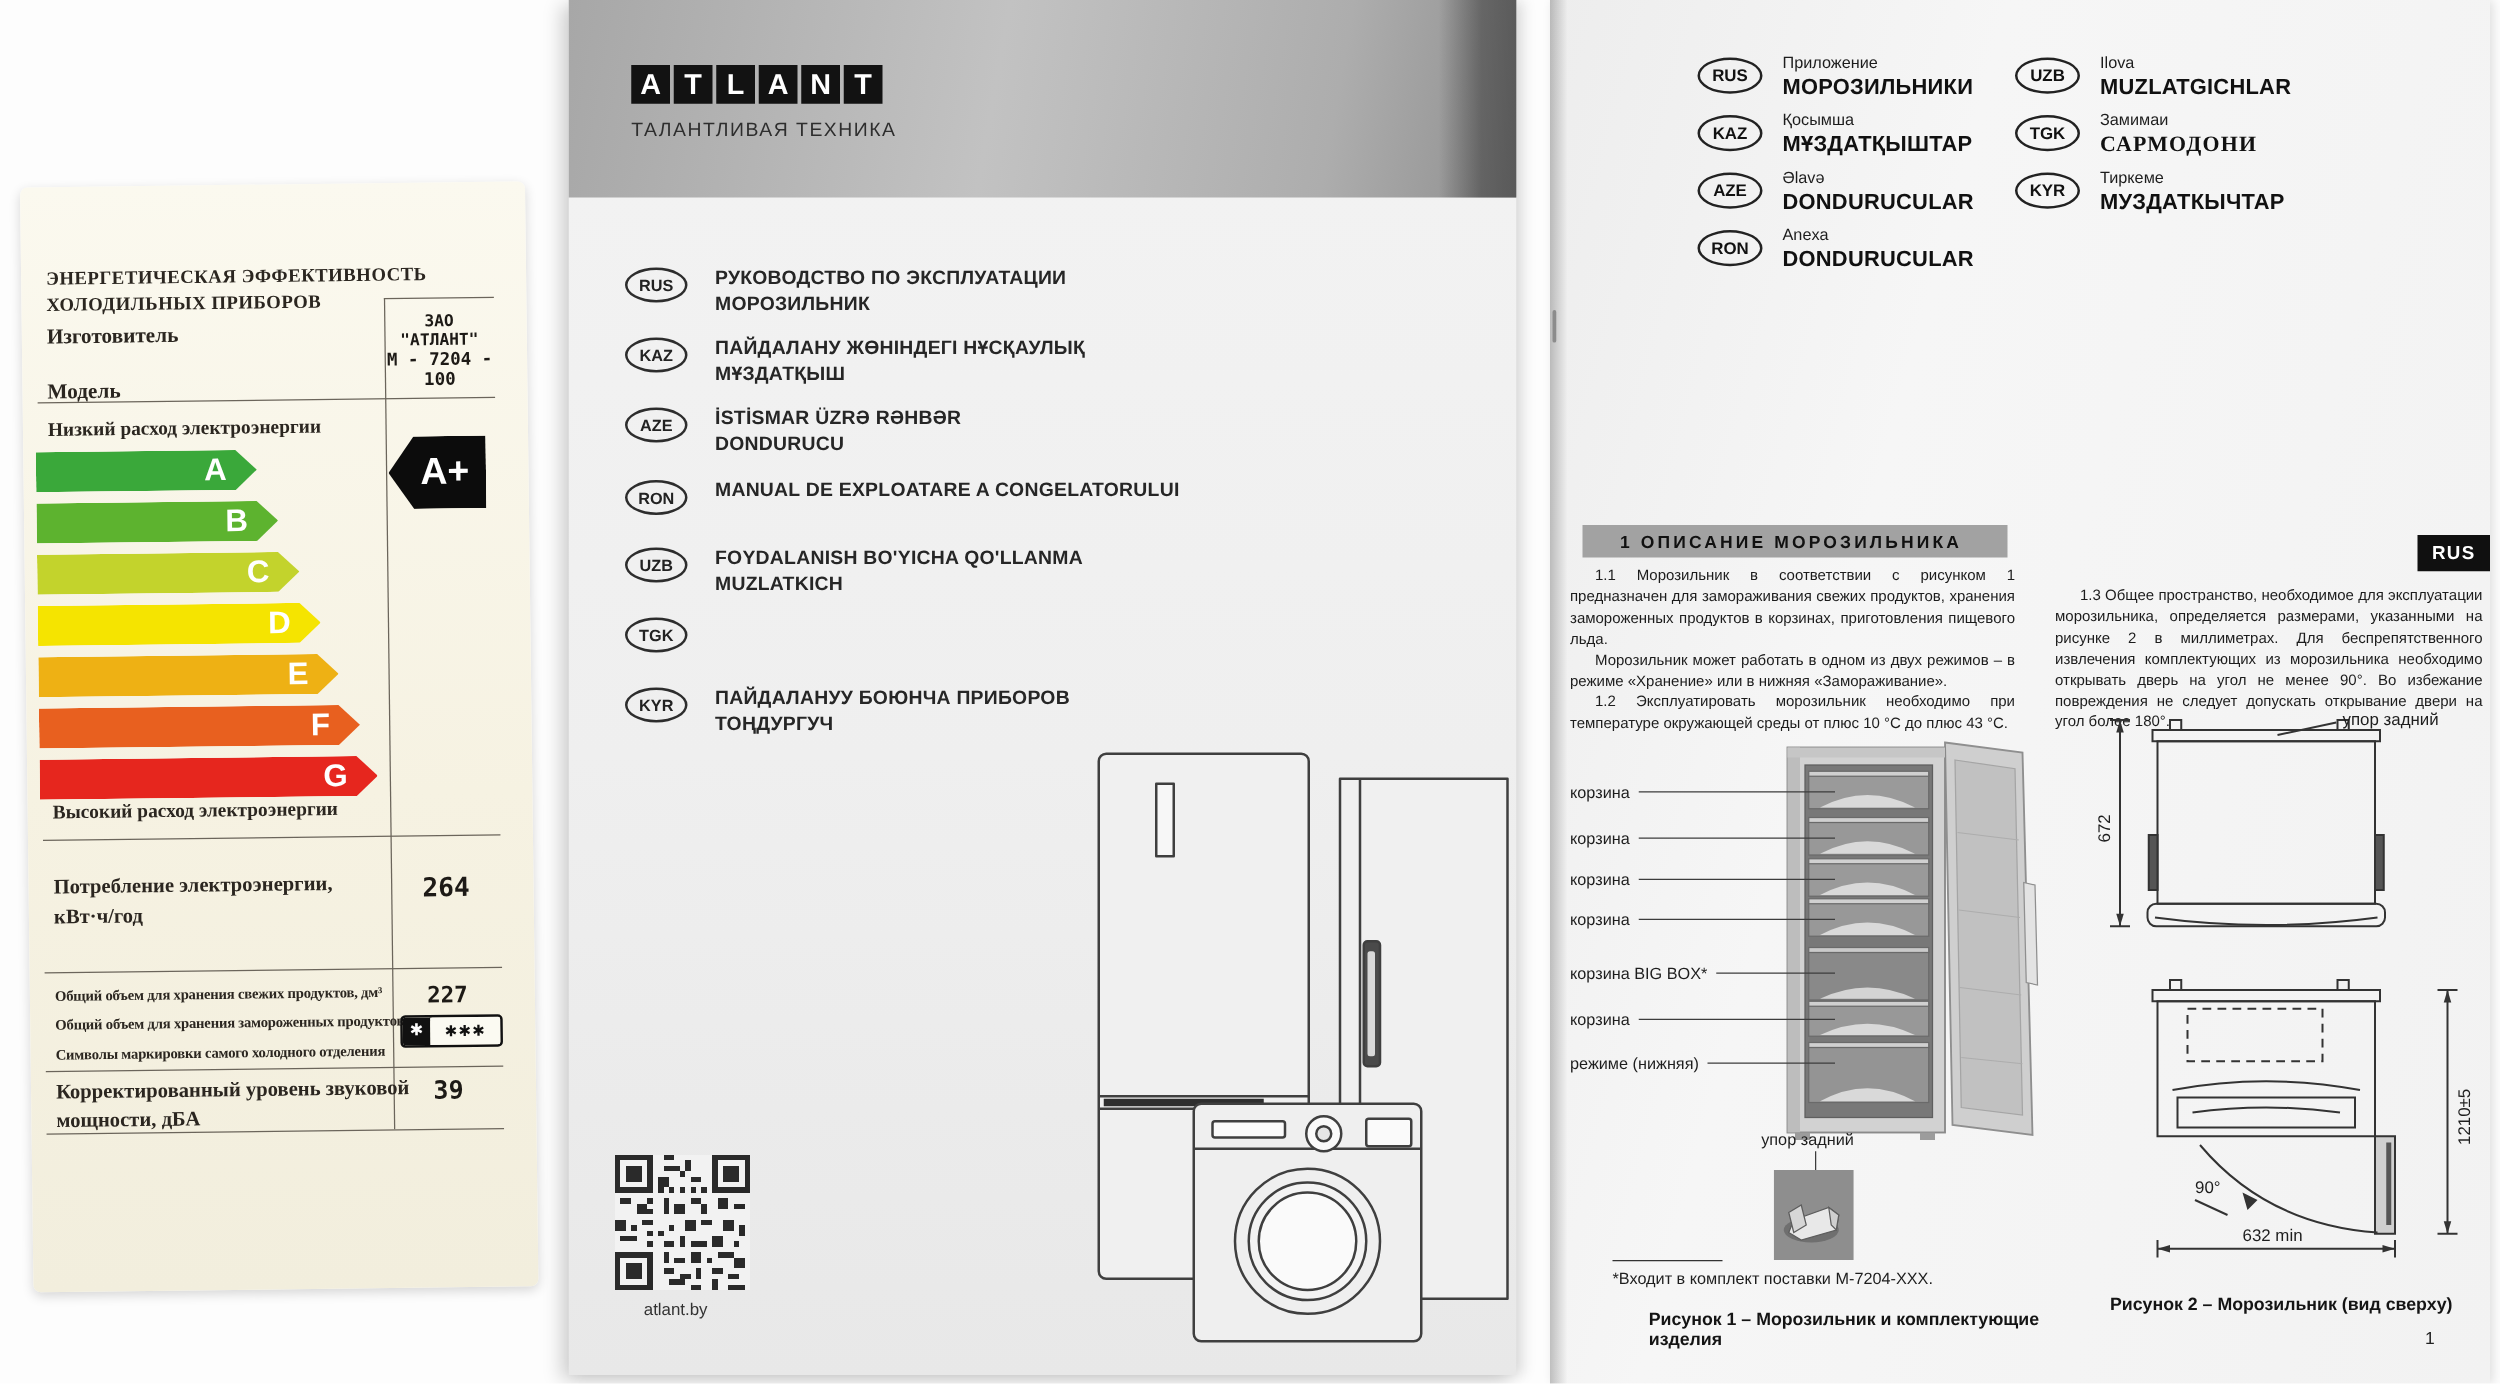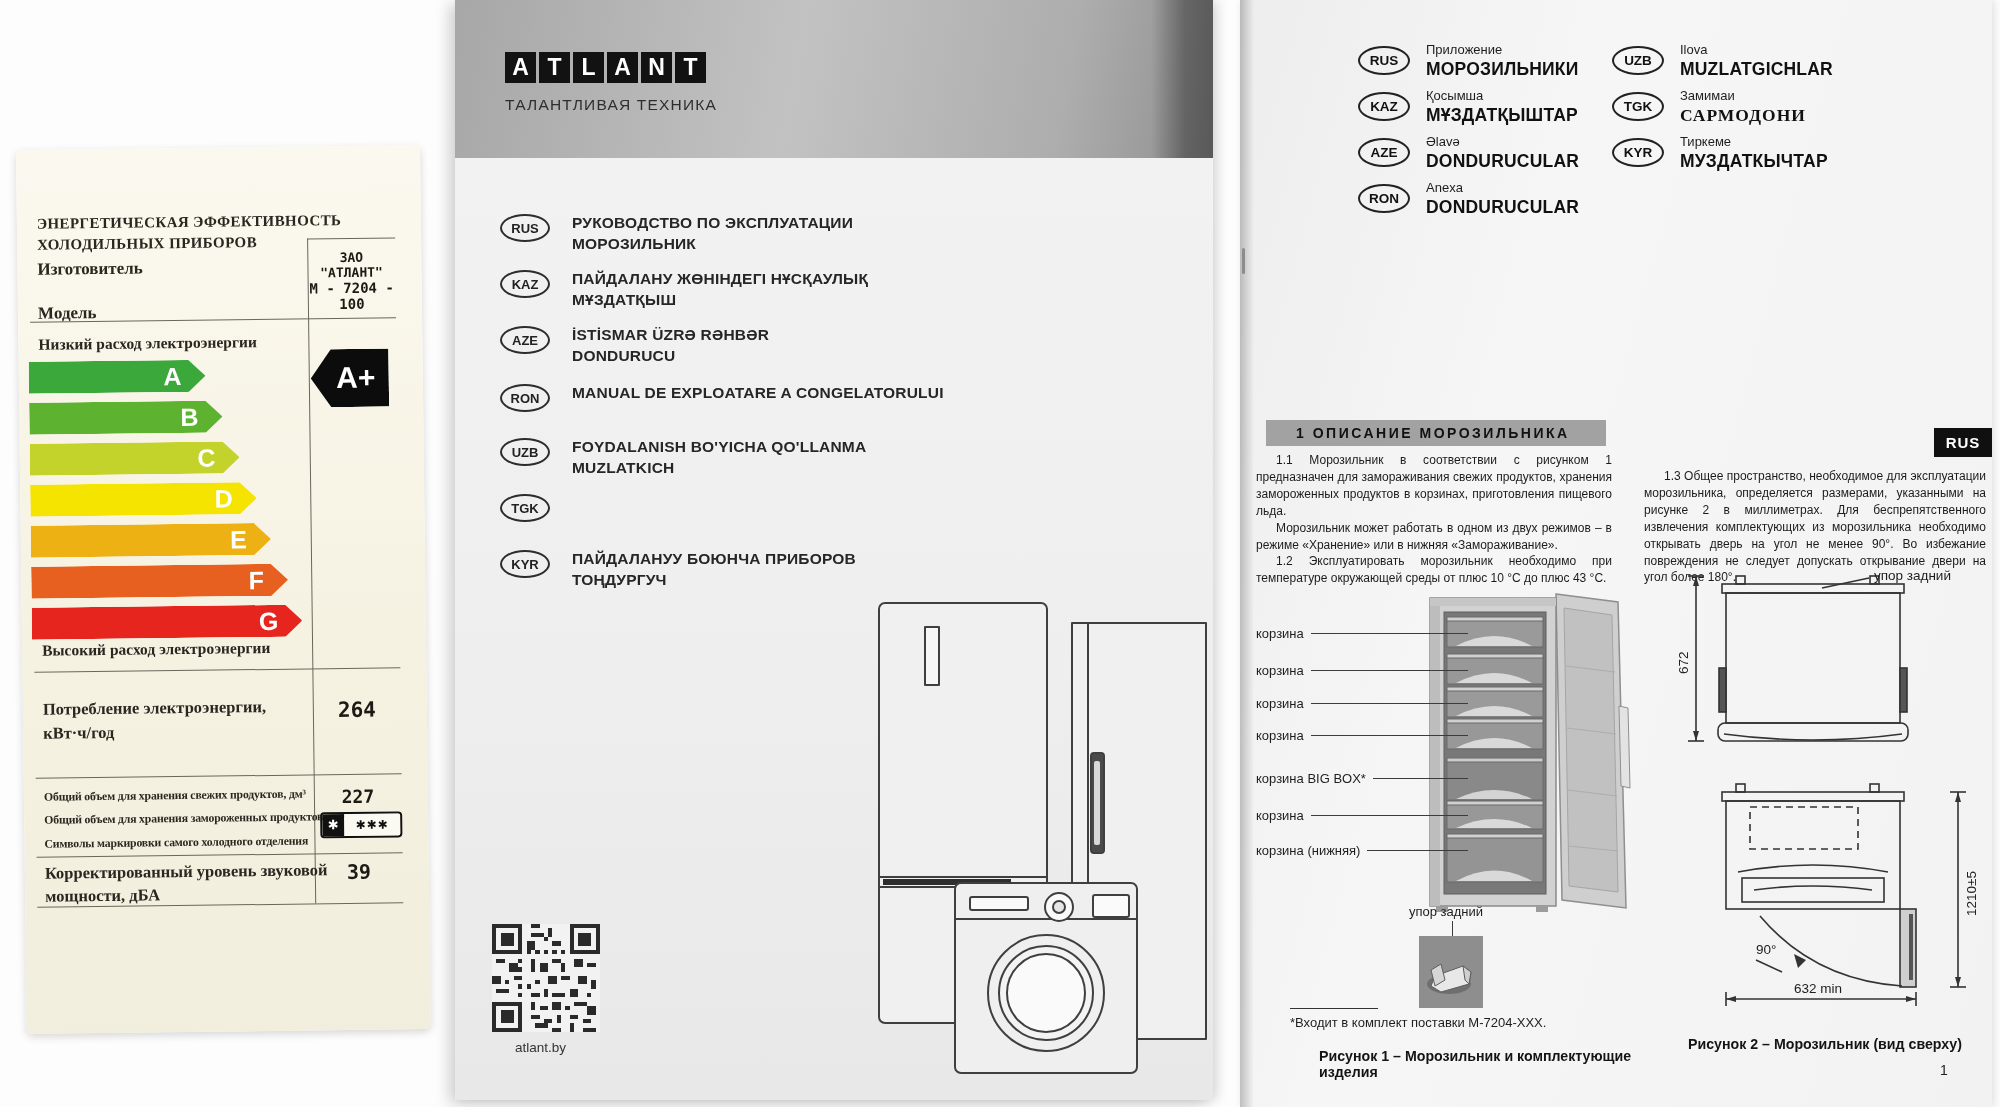--- a/index.html
+++ b/index.html
@@ -444,21 +444,21 @@
       </div>
       <div class="fz-row" style="top:182px">
         <span class="txt">корзина BIG BOX*</span>
           <i class="leader"></i>
       </div>
       <div class="fz-row" style="top:219px">
         <span class="txt">корзина</span>
           <i class="leader"></i>
       </div>
       <div class="fz-row" style="top:254px">
-        <span class="txt">корзина (нижняя)</span>
+        <span class="txt">режиме (нижняя)</span>
           <i class="leader"></i>
       </div>
 
       <div class="stop-label">упор задний</div>
       <div class="stop-leader"></div>
       <svg class="abs" style="left:163px;top:348px" width="64" height="72" viewBox="0 0 64 72">
         <rect x="0" y="0" width="64" height="72" fill="#8e8e8e"></rect>
         <ellipse cx="30" cy="48" rx="22" ry="10" fill="#6f6f6f"></ellipse>
         <polygon points="16,40 44,30 52,36 50,48 22,56 12,50" fill="#e8e8e8" stroke="#5d5d5d"></polygon>
         <polygon points="44,30 52,36 50,48 46,44" fill="#cfcfcf" stroke="#5d5d5d"></polygon>

